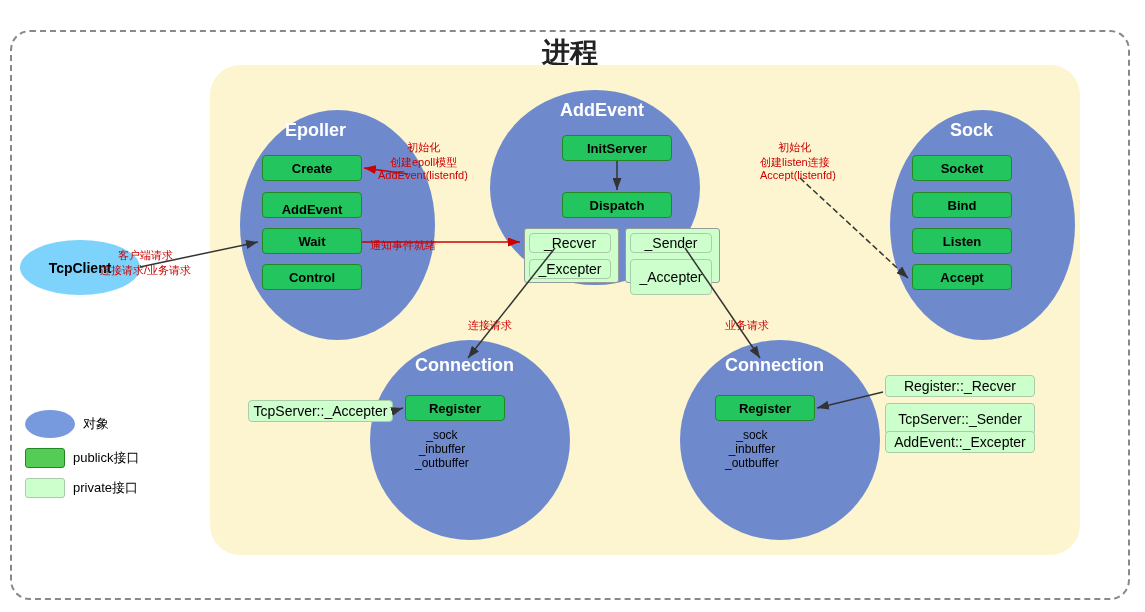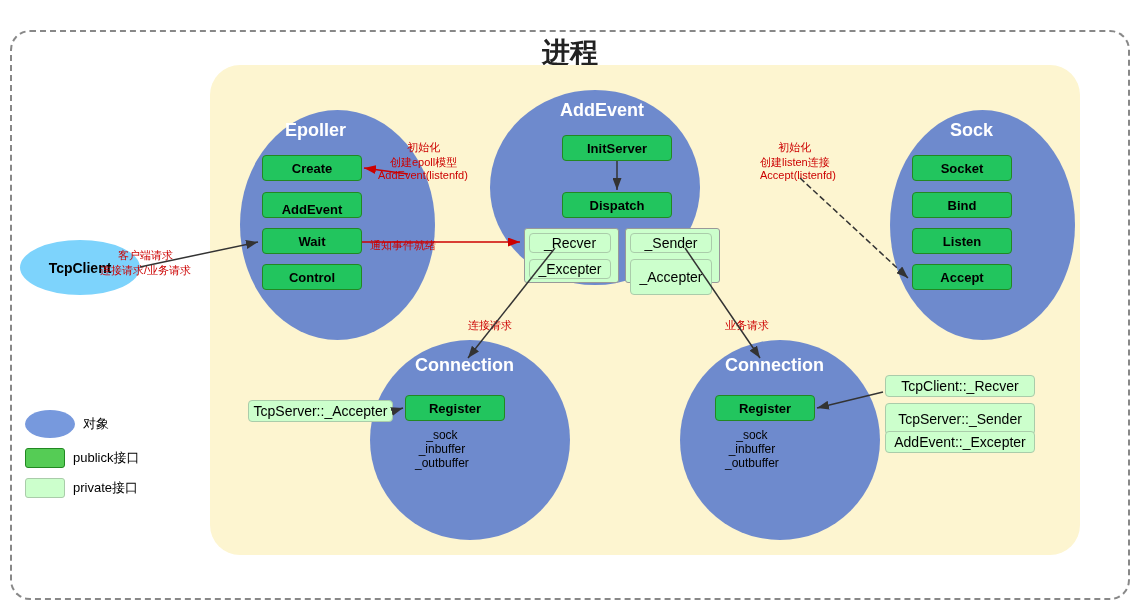--- a/index.html
+++ b/index.html
@@ -313,21 +313,21 @@
       <span>Register</span>
     </div>
 
   <div style="position:absolute; left:725px; top:428px; font-size:12px; color:#000; text-align:center;">
     <div>_sock</div>
     <div>_inbuffer</div>
     <div>_outbuffer</div>
   </div>
 
   <div class="box-lightgreen" style="left:885px; top:375px; width:150px; height:22px;">
-      <span>TcpClient::_Recver</span>
+      <span>Register::_Recver</span>
     </div>
   <div class="box-lightgreen" style="left:885px; top:403px; width:150px; height:32px;">
       <span>TcpServer::_Sender</span>
     </div>
   <div class="box-lightgreen" style="left:885px; top:431px; width:150px; height:22px;">
       <span>AddEvent::_Excepter</span>
     </div>
 
   <div class="box-lightgreen" style="left:248px; top:400px; width:145px; height:22px;">
       <span>TcpServer::_Accepter</span>

